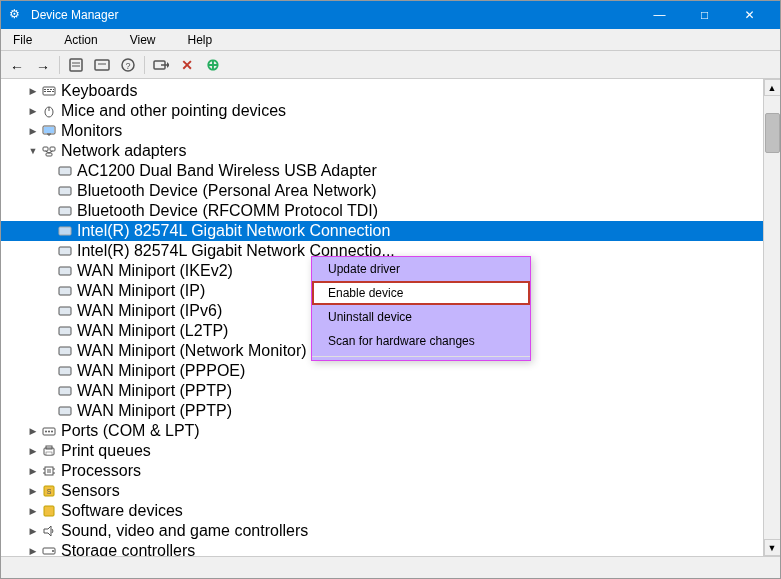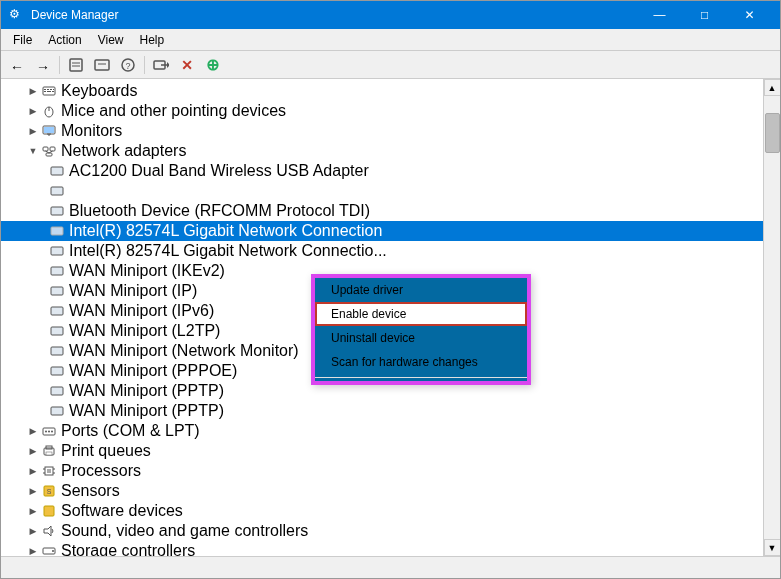--- a/index.html
+++ b/index.html
@@ -56,20 +56,21 @@
       align-items: center;
       justify-content: center;
     }
     .menu-bar {
       background: #f0f0f0;
       display: flex;
       align-items: center;
       height: 22px;
       border-bottom: 1px solid #ccc;
       padding: 0 4px;
+      gap: 16px;
     }
     .menu-item {
       padding: 2px 8px;
       cursor: pointer;
       font-size: 12px;
     }
     .toolbar {
       background: #f0f0f0;
       display: flex;
       align-items: center;
@@ -134,40 +135,40 @@
       margin-right: 4px;
       flex-shrink: 0;
       display: flex;
       align-items: center;
       justify-content: center;
     }
     .item-label {
       font-size: 16px;
     }
     .indent-1 { padding-left: 24px; }
-    .indent-2 { padding-left: 32px; }
+    .indent-2 { padding-left: 40px; }
     .status-bar {
       height: 22px;
       background: #f0f0f0;
       border-top: 1px solid #ccc;
       display: flex;
       align-items: center;
       padding: 0 8px;
       font-size: 11px;
     }
     
     .context-menu {
       position: absolute;
-      background: #0369a1;
-      border: 4px solid #d946ef;
+      background: #c4b5fd;
+      border: 1px solid #d946ef;
       box-shadow: 2px 2px 8px rgba(0,0,0,0.2);
       z-index: 100;
       min-width: 220px;
       left: 310px;
-      top: 195px;
+      top: 177px;
     }
     .context-menu-item {
       padding: 5px 16px;
       cursor: pointer;
       font-size: 12px;
       white-space: nowrap;
     }
     .context-menu-item.active {
       background: white;
       outline: 2px solid #c0392b;
@@ -337,20 +338,21 @@
         <span class="item-label">AC1200  Dual Band Wireless USB Adapter</span>
       </div>
 
       <div class="tree-item indent-2">
         <span class="expander" style="color:transparent;">▶</span>
         <span class="item-icon">
           <svg width="14" height="14" viewBox="0 0 14 14">
               <rect x="1" y="3" width="12" height="8" rx="1" fill="#e0e8f0" stroke="#555" stroke-width="1"></rect>
             </svg>
         </span>
+        <span class="item-label">Bluetooth Device (Personal Area Network)</span>
       </div>
 
       <div class="tree-item indent-2">
         <span class="expander" style="color:transparent;">▶</span>
         <span class="item-icon">
           <svg width="14" height="14" viewBox="0 0 14 14">
               <rect x="1" y="3" width="12" height="8" rx="1" fill="#e0e8f0" stroke="#555" stroke-width="1"></rect>
             </svg>
         </span>
         <span class="item-label">Bluetooth Device (RFCOMM Protocol TDI)</span>

